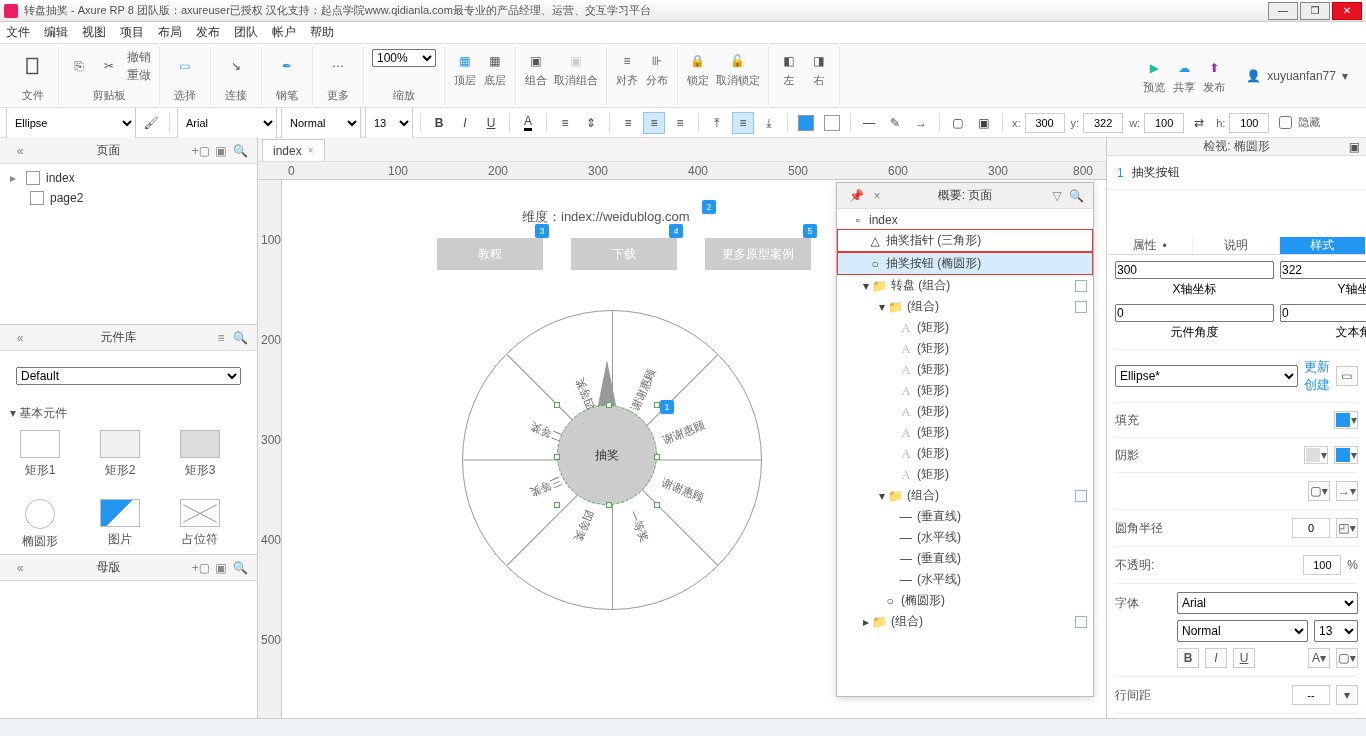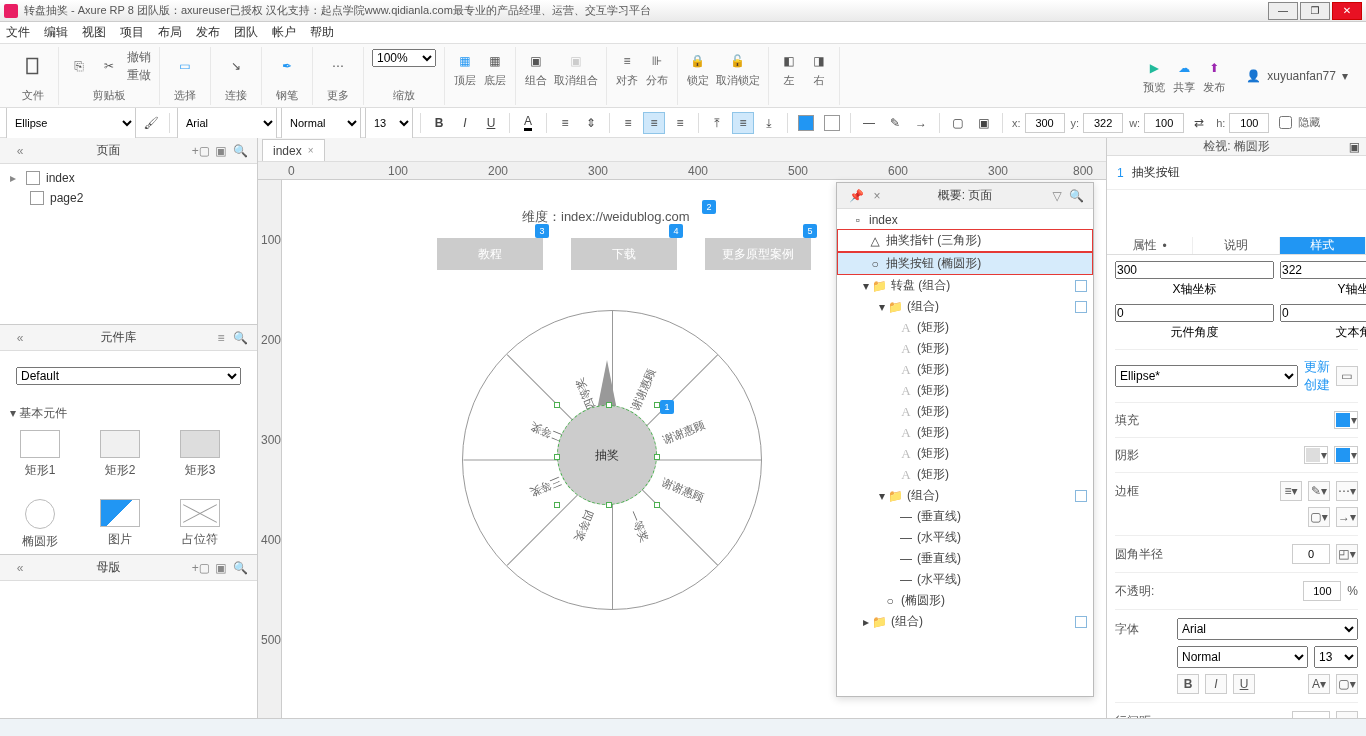--- a/index.html
+++ b/index.html
@@ -553,27 +553,20 @@
         </div>
       <div class="hr"></div>
       <div class="irow">
           <span class="prop-label">阴影</span>
           <div style="flex:1;"></div>
           <div class="colorpick"><span class="sw" style="background:#ddd;"></span>▾</div>
           <div class="colorpick"><span class="sw" style="background:#2196f3;"></span>▾</div>
         </div>
       <div class="hr"></div>
       <div class="irow">
-          <span class="prop-label">边框</span>
-          <div style="flex:1;"></div>
-        <div class="iconbtn">≡▾</div>
-        <div class="iconbtn">✎▾</div>
-        <div class="iconbtn">⋯▾</div>
-      </div>
-      <div class="irow">
           <div style="flex:1;"></div>
         <div class="iconbtn">▢▾</div>
         <div class="iconbtn">→▾</div>
       </div>
       <div class="hr"></div>
       <div class="irow">
           <span class="prop-label">圆角半径</span>
           <div style="flex:1;"></div>
           <input class="ibox" style="width: 38px;" value="0">
           <div class="iconbtn">◰▾</div>

